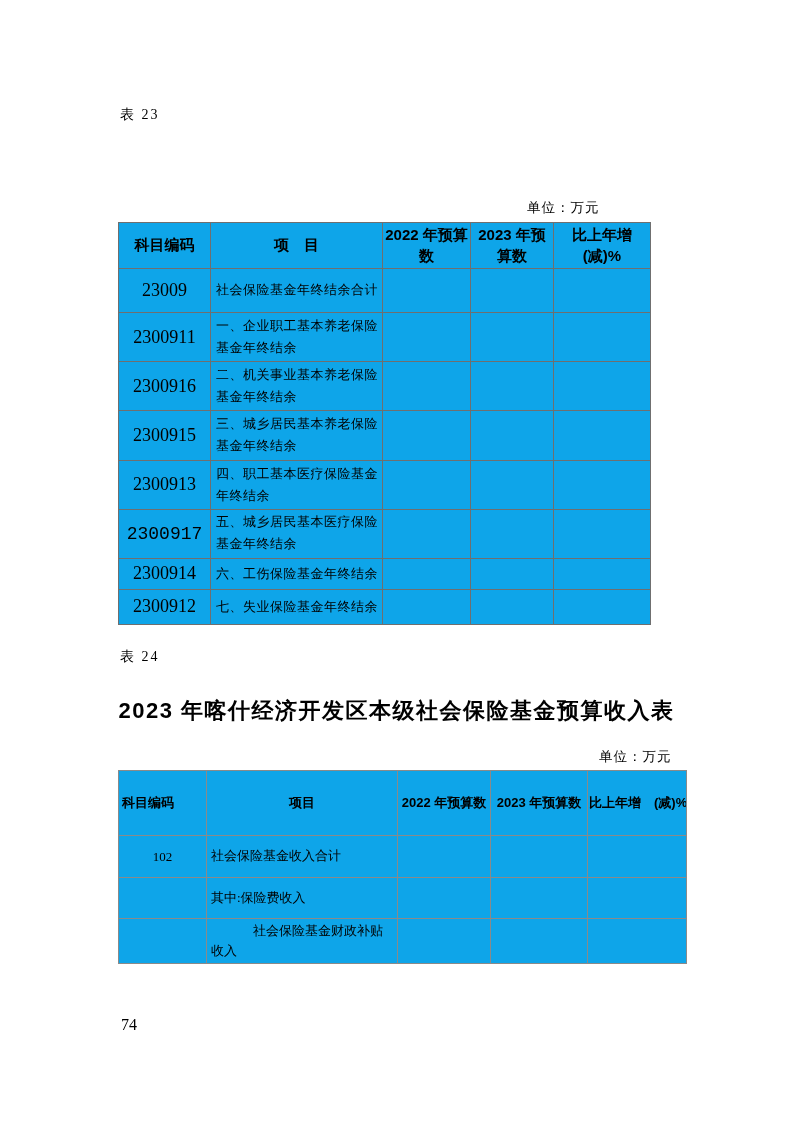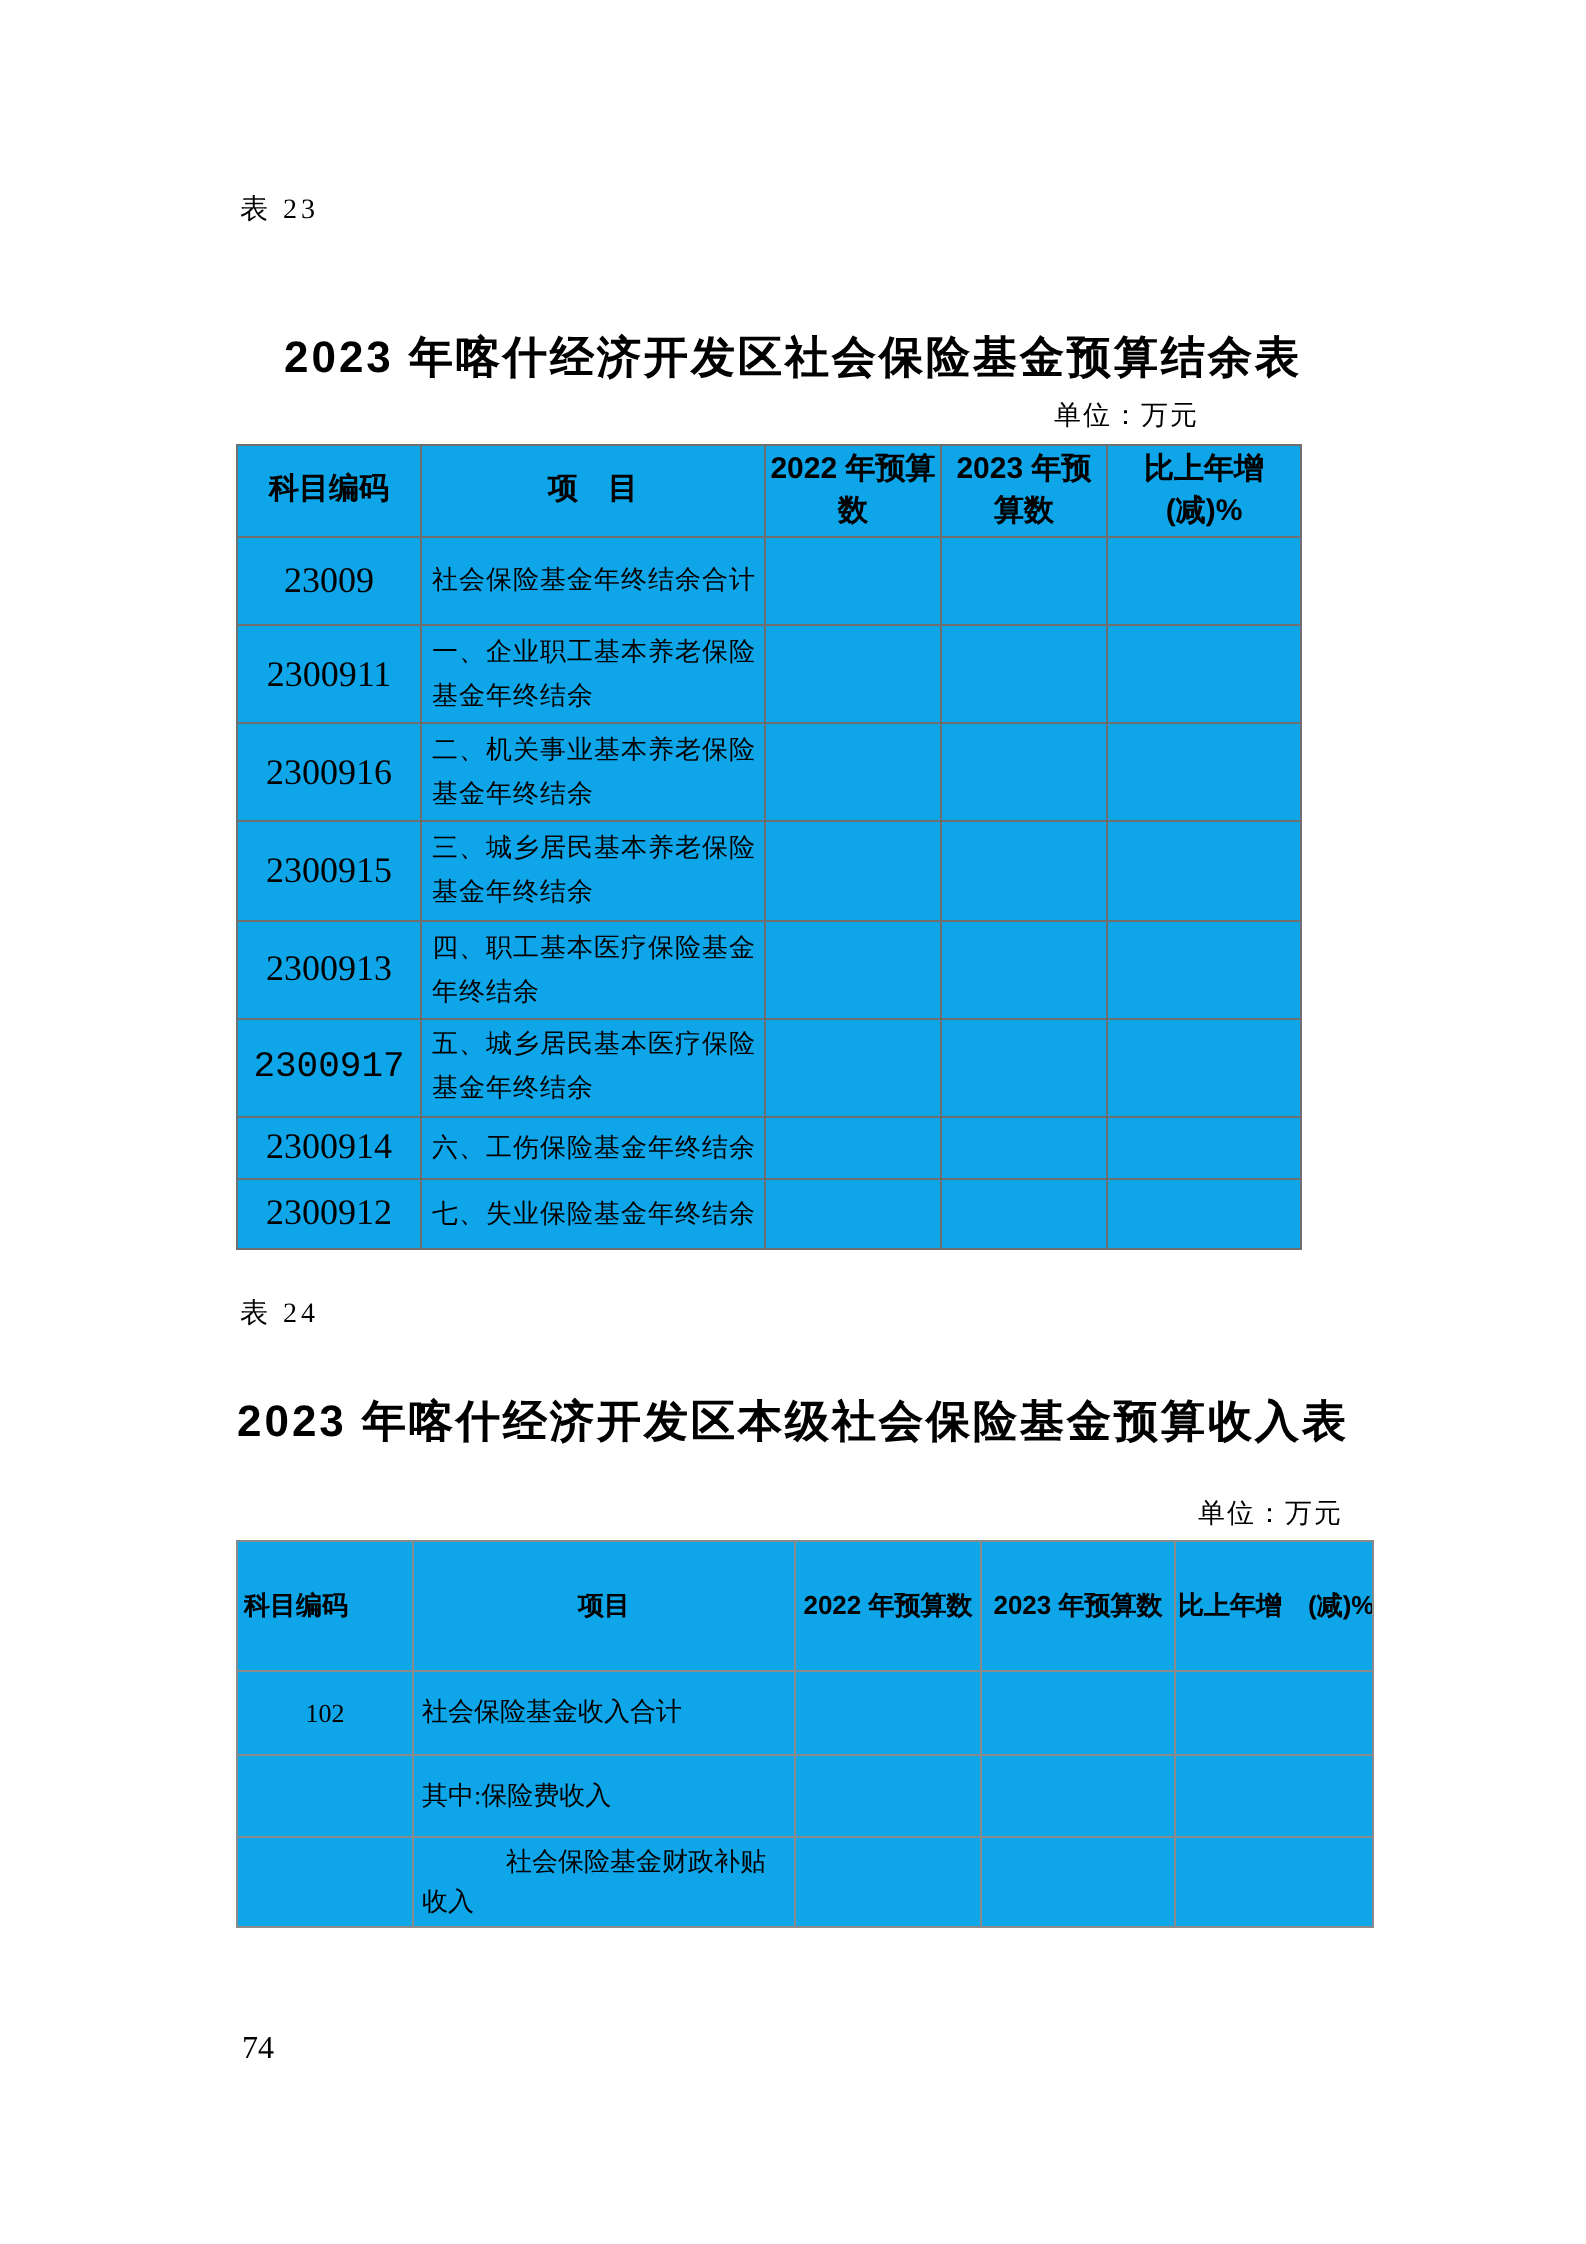--- a/index.html
+++ b/index.html
@@ -43,23 +43,22 @@
   #t2 td.item { font-size:13px; line-height:1.55; padding:2px 3px 2px 4px; }
   #t2 tr.subsidy td.item { text-indent:42px; }
 
   .page-number { position:absolute; font-size:16px; }
 </style>
 </head>
 <body>
 
 <div class="page">
 
-  <div class="table-label" style="left:120px; top:96px;">表 23</div>
+  <div class="table-label" style="left:120px; top:106px;">表 23</div>
 
-  <div class="doc-title" style="top:164px;">2023 年喀什经济开发区社会保险基金预算结余表</div>
 
   <div class="unit-label" style="left:483px; top:199px;">单位：万元</div>
 
   <table class="budget" id="t1">
     <colgroup>
       <col style="width:92px">
         <col style="width:172px">
         <col style="width:88px">
       <col style="width:83px">
         <col style="width:97px">

